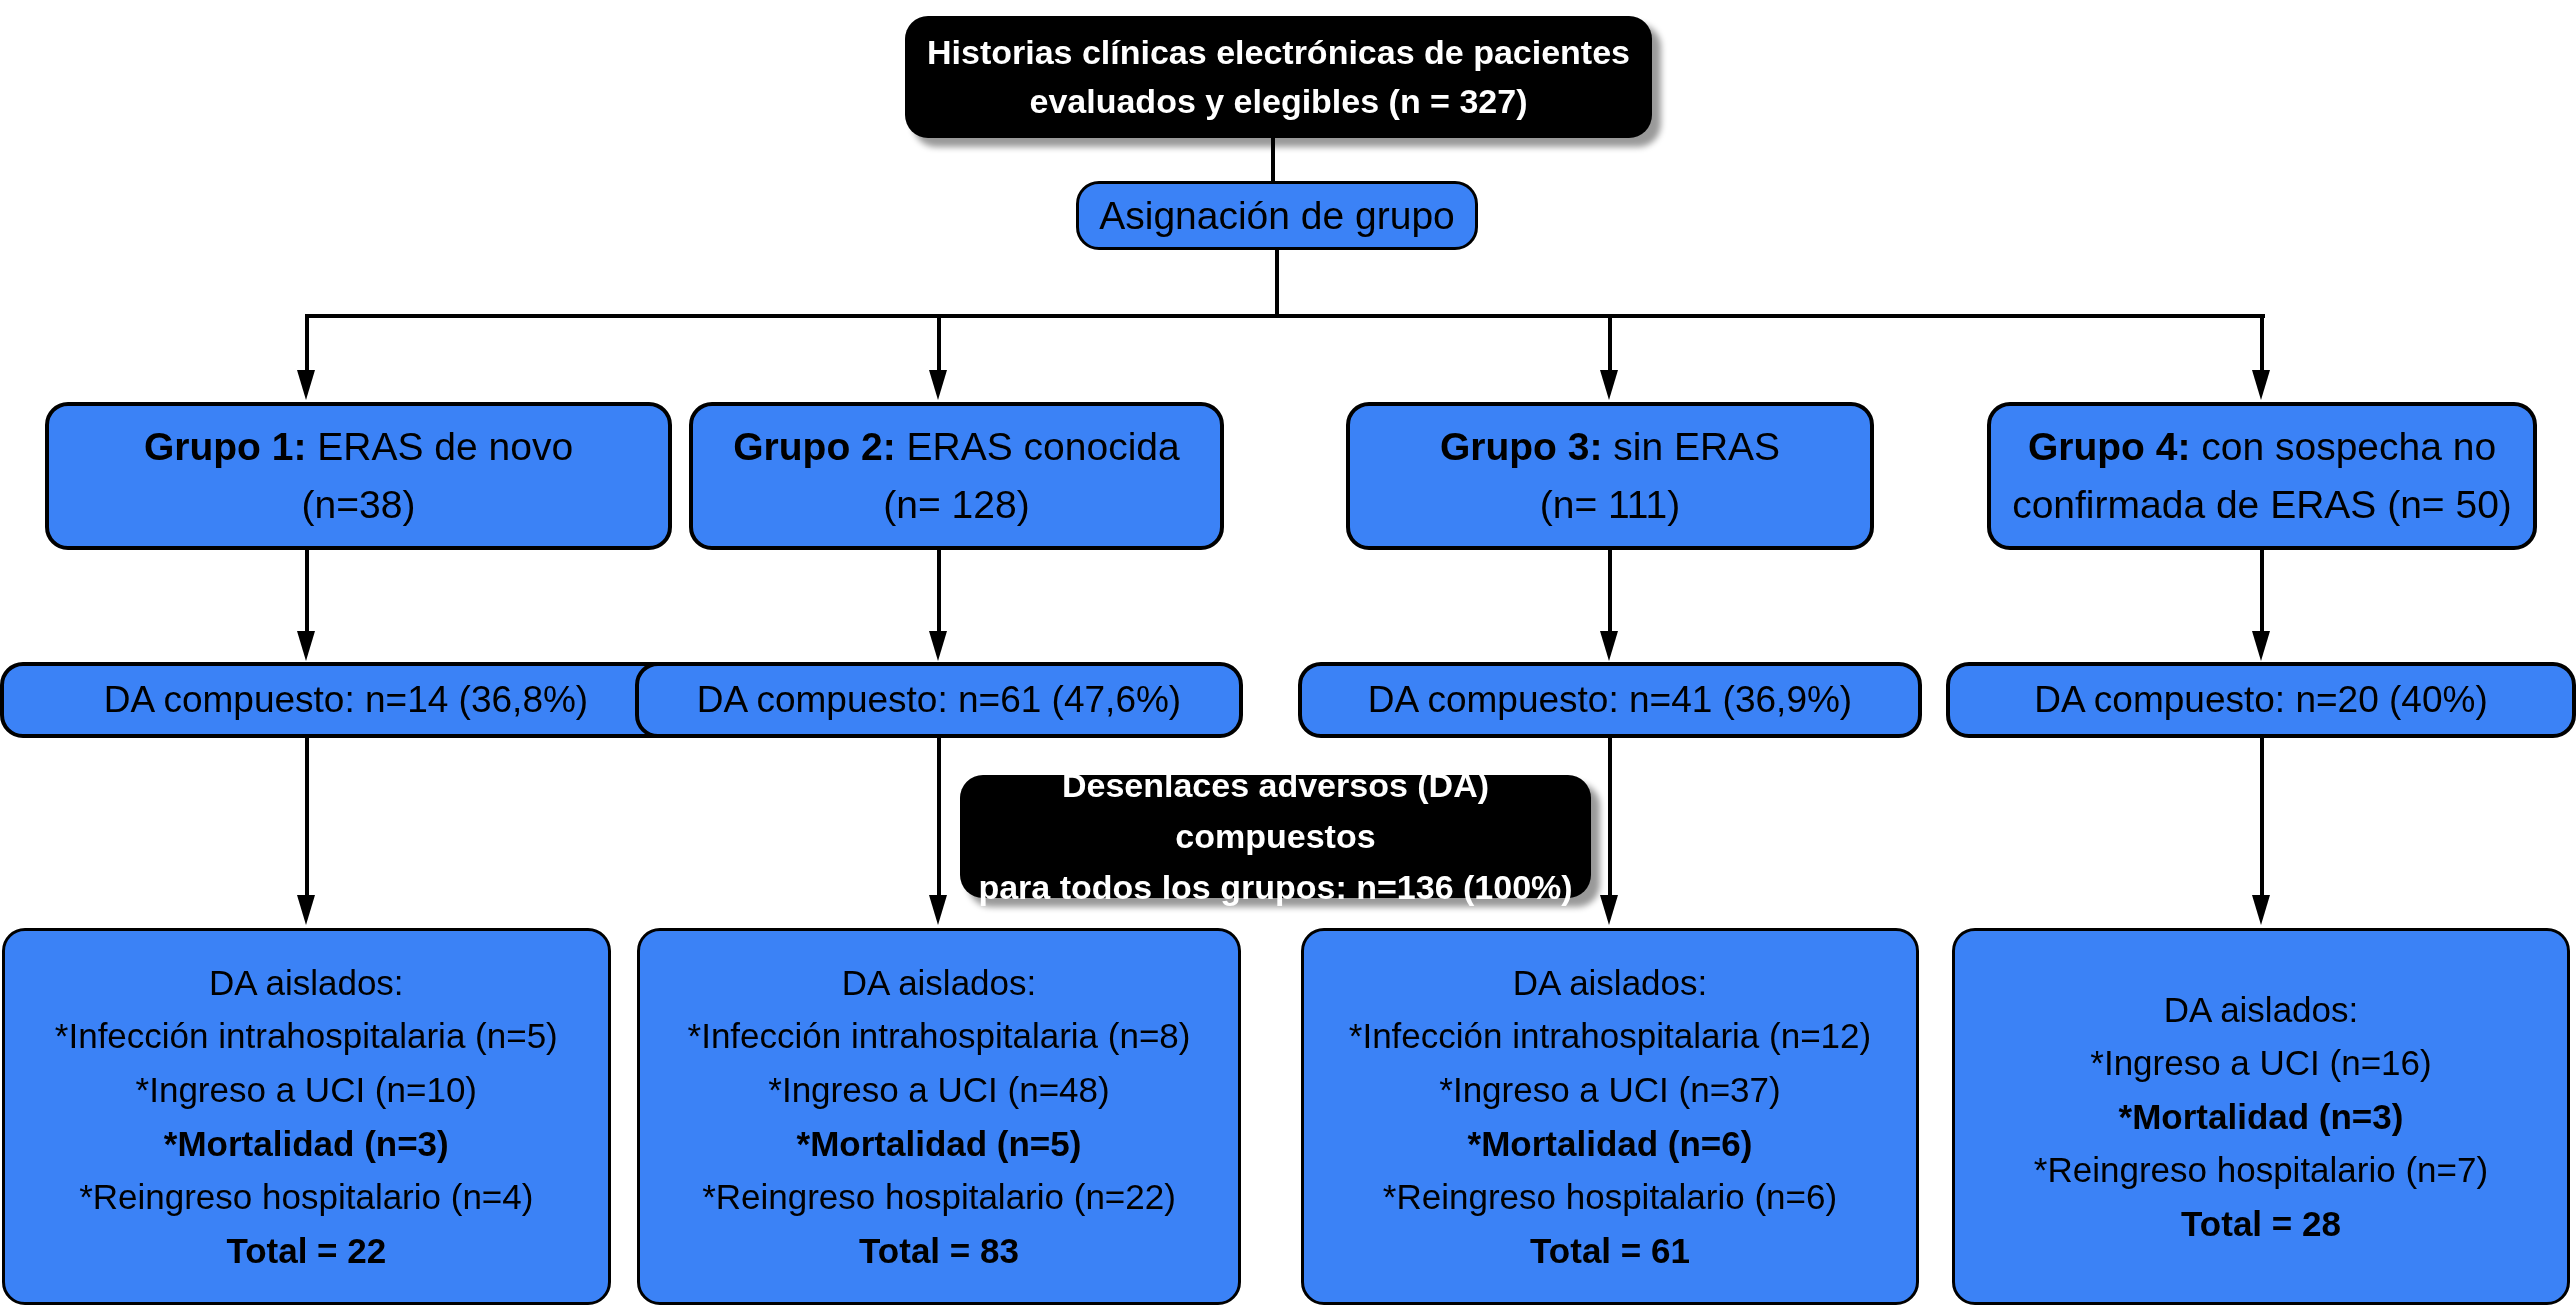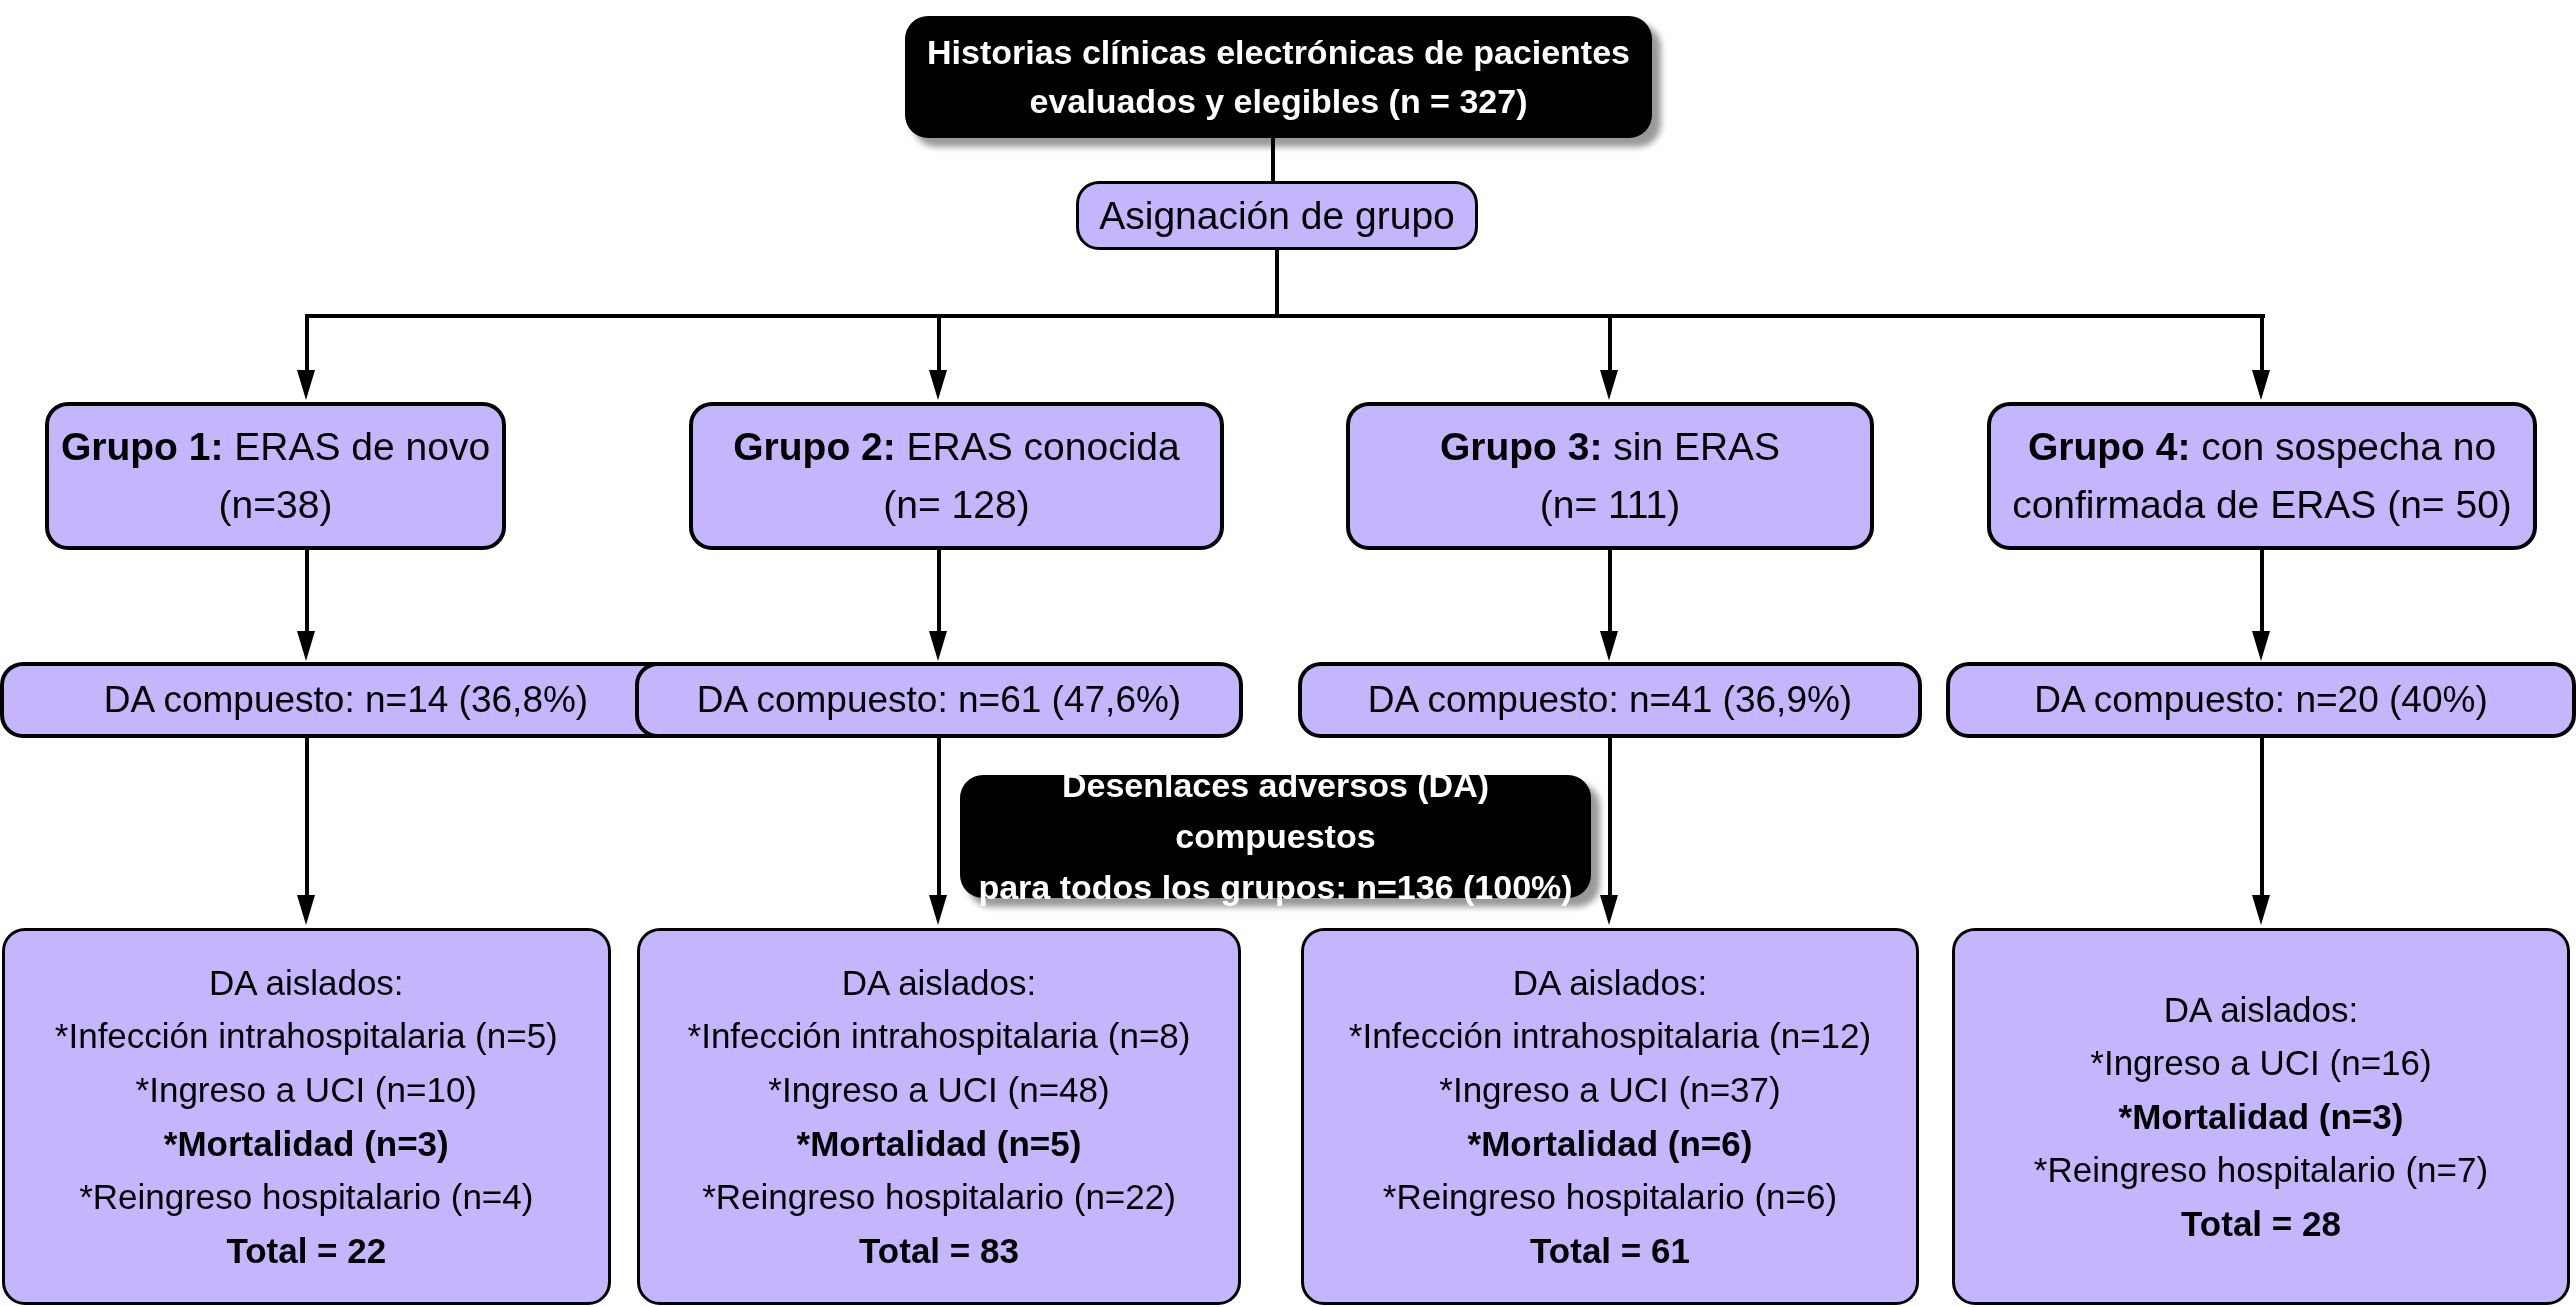--- a/index.html
+++ b/index.html
@@ -20,21 +20,21 @@
     position: absolute;
     box-sizing: border-box;
     display: flex;
     flex-direction: column;
     align-items: center;
     justify-content: center;
     text-align: center;
     border-radius: 23px;
   }
   .white-box {
-    background: #c4b5fd;
+    background: #3b82f6;
     border: 4.4px solid #000000;
   }
   .black-box {
     background: #000000;
     color: #ffffff;
     font-weight: bold;
     box-shadow: 8.8px 8.8px 6.2px rgba(0,0,0,0.40);
   }
   .top-box {
     left: 905px; top: 16px; width: 747px; height: 122px;
@@ -103,21 +103,21 @@
 
   <div class="vline" style="left:305px;  top:314px; height:58px;"></div>
   <div class="arrow-head" style="left:297px;  top:370px;"></div>
   <div class="vline" style="left:937px; top:314px; height:58px;"></div>
   <div class="arrow-head" style="left:929px; top:370px;"></div>
   <div class="vline" style="left:1608px; top:314px; height:58px;"></div>
   <div class="arrow-head" style="left:1600px; top:370px;"></div>
   <div class="vline" style="left:2260px; top:314px; height:58px;"></div>
   <div class="arrow-head" style="left:2252px; top:370px;"></div>
 
-  <div class="box white-box group-box" style="left:45px; width:461px;">
+  <div class="box white-box group-box" style="left:45px; width:627px;">
     <div><span class="b">Grupo 1:</span><span> ERAS de novo</span></div>
     <div>(n=38)</div>
   </div>
   <div class="box white-box group-box" style="left:656px; width:535px;margin-left:33px;">
     <div><span class="b">Grupo 2:</span><span> ERAS conocida</span></div>
     <div>(n= 128)</div>
   </div>
   <div class="box white-box group-box" style="left:1346px; width:528px;">
     <div><span class="b">Grupo 3:</span><span> sin ERAS</span></div>
     <div>(n= 111)</div>

